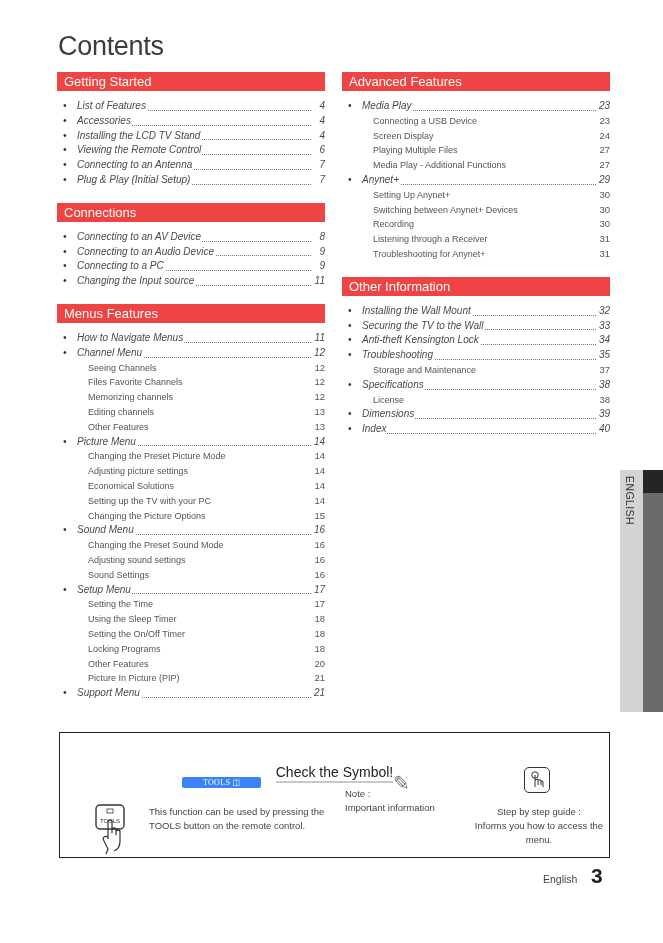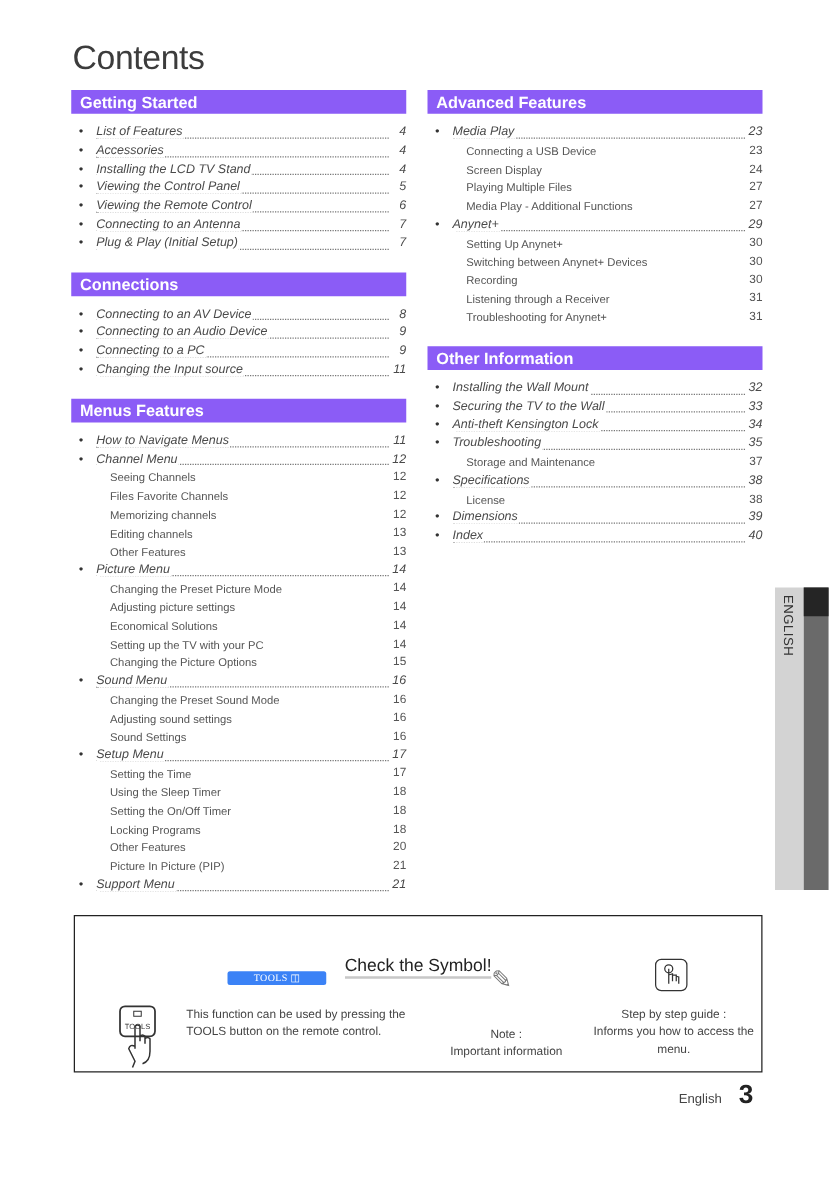--- a/index.html
+++ b/index.html
@@ -2,21 +2,21 @@
 <html><head>
 <meta charset="utf-8">
 <style>
   html, body { margin:0; padding:0; }
   body { width:663px; height:943px; background:#ffffff; position:relative; overflow:hidden;
          font-family:"Liberation Sans", sans-serif; color:#3a3a3a; }
   .page-title { position:absolute; left:58px; top:31px; font-size:27px; font-weight:300; color:#3c3c3c; letter-spacing:-0.3px; }
   .col { position:absolute; width:268px; }
   .col-left { left:57px; top:72px; }
   .col-right { left:342px; top:72px; }
-  .sec-head { background:#8b5cf6; color:#ffffff; font-size:13px; height:19px; line-height:19px; padding-left:7px; margin-bottom:8px;font-weight:bold; }
+  .sec-head { background:#ef4444; color:#ffffff; font-size:13px; height:19px; line-height:19px; padding-left:7px; margin-bottom:8px; }
   .sec { margin-bottom:15px; }
   .row { position:relative; height:14.8px; font-size:10px; line-height:14.8px; color:#4a4a4a; white-space:nowrap; }
   .row.main { padding-left:20px;font-style:italic; }
   .row.main::before { content:"\2022"; position:absolute; left:6px; top:0; font-size:10px; color:#333; }
   .row .lbl { background:#fff; position:relative; z-index:2; padding-right:1px; }
   .row.main .dots { position:absolute; left:20px; right:14px; bottom:3px; border-bottom:1px dotted #777; z-index:1; }
   .row .pg { position:absolute; right:0; top:0; background:#fff; z-index:2; padding-left:1px; }
   .row.sub { padding-left:31px; font-size:9px; color:#555; }
   .row.sub .pg { font-size:9.5px; }
 
@@ -26,40 +26,39 @@
   .side-tab .darktop { position:absolute; left:23px; top:0; width:20px; height:23px; background:#252525; }
   .side-tab .txt { position:absolute; left:4px; top:6px; writing-mode:vertical-rl; font-size:10.5px; color:#333; letter-spacing:0.4px; }
 
   .symbol-box { position:absolute; left:59px; top:732px; width:549px; height:124px; border:1px solid #222; }
   .symbol-title { position:absolute; left:0; right:0; top:7px; text-align:center; font-size:14px; color:#222;margin-top:24px; }
   .symbol-title span { border-bottom:2px solid #c8c8c8; padding-bottom:1px; }
   .tools-badge { position:absolute; left:122px; top:44px; background:#3b82f6; color:#fff; font-size:8px; padding:1px 21px; border-radius:2px; letter-spacing:0.3px;font-family:Liberation Serif, serif; }
   .remote-icon { position:absolute; left:34px; top:70px; width:34px; height:52px; }
   .sym-text { position:absolute; font-size:9.5px; line-height:14px; color:#444; }
   .t1 { left:89px; top:72px; width:200px; }
-  .t2 { left:285px; top:88px; width:120px; text-align:center; }
+  .t2 { left:285px; top:54px; width:120px; text-align:left; }
   .t3 { left:409px; top:72px; width:140px; text-align:center; }
   .pencil-icon { position:absolute; left:333px; top:38px; font-size:20px; color:#777; transform:rotate(0deg); }
   .guide-icon { position:absolute; left:464px; top:34px; width:24px; height:24px; border:1.5px solid #333; border-radius:5px; }
 
   .footer-lang { position:absolute; left:543px; top:873px; font-size:10.5px; color:#444; }
   .footer-page { position:absolute; left:591px; top:864px; font-size:21px; font-weight:bold; color:#222; }
 </style>
 </head>
 <body>
 
 <div class="page-title">Contents</div>
 
 <div class="col col-left" id="col-left">
     <div class="sec">
       <div class="sec-head">Getting Started</div>
       <div class="row main"><span class="lbl">List of Features</span><span class="dots"></span><span class="pg">4</span></div>
       <div class="row main"><span class="lbl">Accessories</span><span class="dots"></span><span class="pg">4</span></div>
       <div class="row main"><span class="lbl">Installing the LCD TV Stand</span><span class="dots"></span><span class="pg">4</span></div>
-      <div class="row main"><span class="lbl">Viewing the Control Panel</span><span class="dots"></span><span class="pg">5</span></div>
       <div class="row main"><span class="lbl">Viewing the Remote Control</span><span class="dots"></span><span class="pg">6</span></div>
       <div class="row main"><span class="lbl">Connecting to an Antenna</span><span class="dots"></span><span class="pg">7</span></div>
       <div class="row main"><span class="lbl">Plug &amp; Play (Initial Setup)</span><span class="dots"></span><span class="pg">7</span></div>
     </div>
     <div class="sec">
       <div class="sec-head">Connections</div>
       <div class="row main"><span class="lbl">Connecting to an AV Device</span><span class="dots"></span><span class="pg">8</span></div>
       <div class="row main"><span class="lbl">Connecting to an Audio Device</span><span class="dots"></span><span class="pg">9</span></div>
       <div class="row main"><span class="lbl">Connecting to a PC</span><span class="dots"></span><span class="pg">9</span></div>
       <div class="row main"><span class="lbl">Changing the Input source</span><span class="dots"></span><span class="pg">11</span></div>

